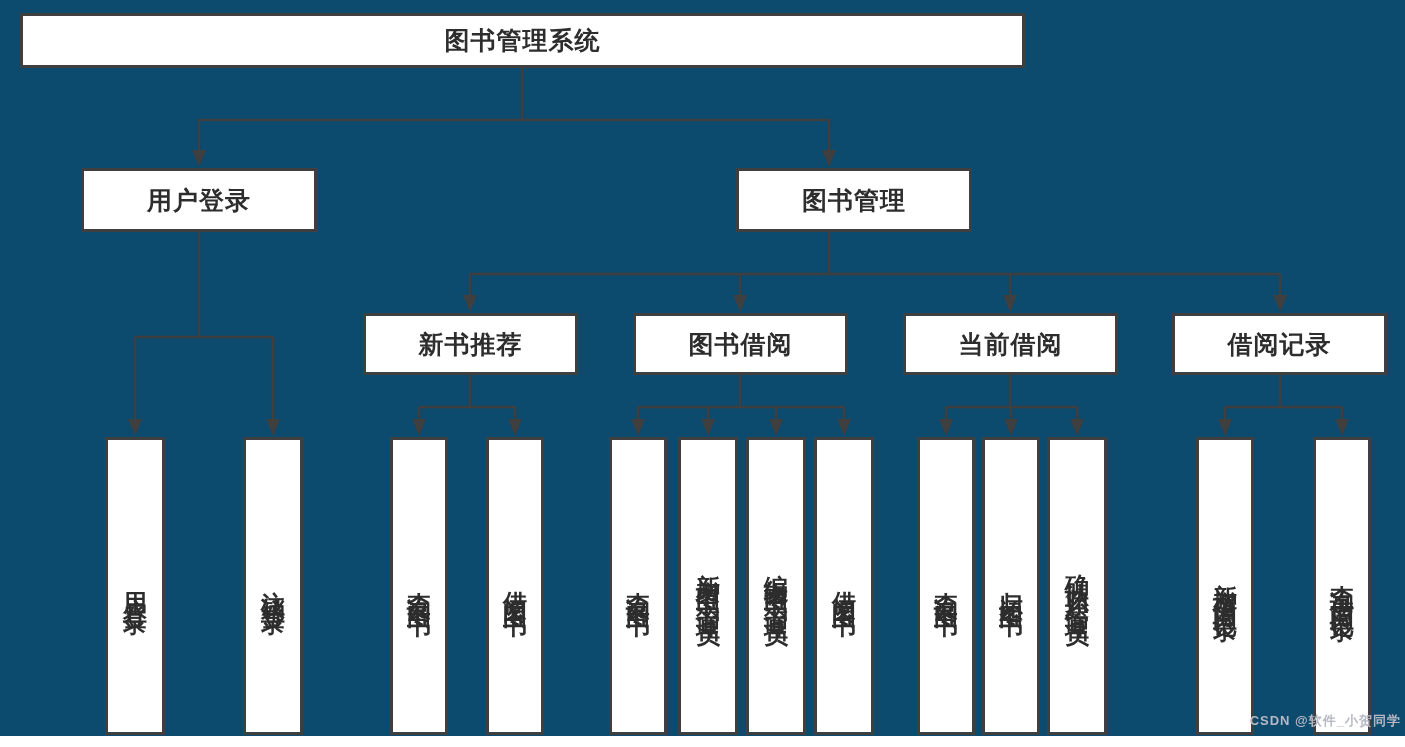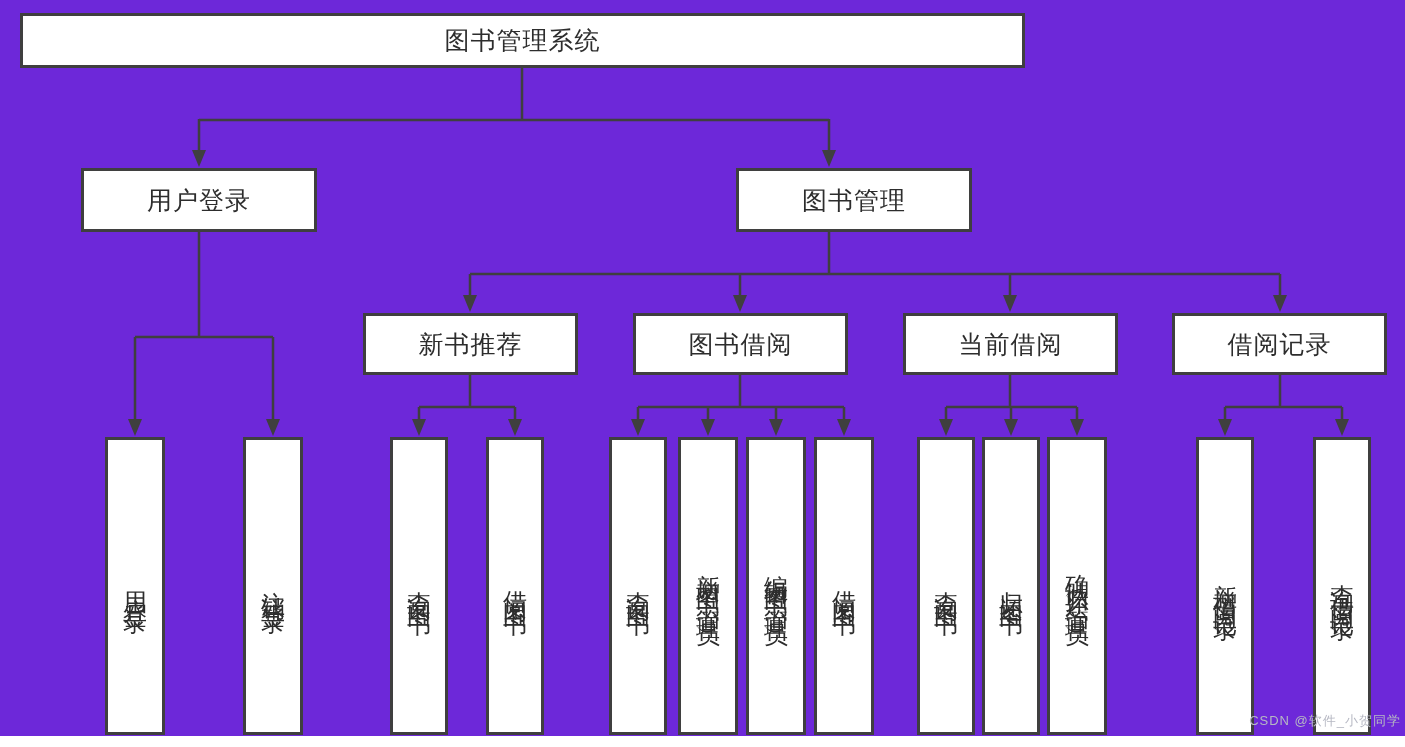--- a/index.html
+++ b/index.html
@@ -1,18 +1,18 @@
 <!DOCTYPE html>
 <html><head>
 <meta charset="utf-8">
 <style>
   html,body{margin:0;padding:0;background:#ffffff;}
   #stage{
-    position:relative;width:1405px;height:736px;background:#6d28d9;overflow:hidden;
-    font-family:"Liberation Sans",sans-serif;color:#2d2d2d;
+    position:relative;width:1405px;height:736px;background:#0c4a6e;overflow:hidden;
+    font-family:"Liberation Sans",sans-serif;color:#2d2d2d;font-weight:bold;
   }
   .box{
     position:absolute;box-sizing:border-box;background:#ffffff;
     border:3px solid #3f3f3f;display:flex;align-items:center;justify-content:center;
     z-index:2;
   }
   .hlabel{font-size:25px;letter-spacing:1px;white-space:nowrap;}
   .vtext{
     writing-mode:vertical-rl;text-orientation:mixed;
     font-size:24px;letter-spacing:7px;line-height:1;white-space:nowrap;

